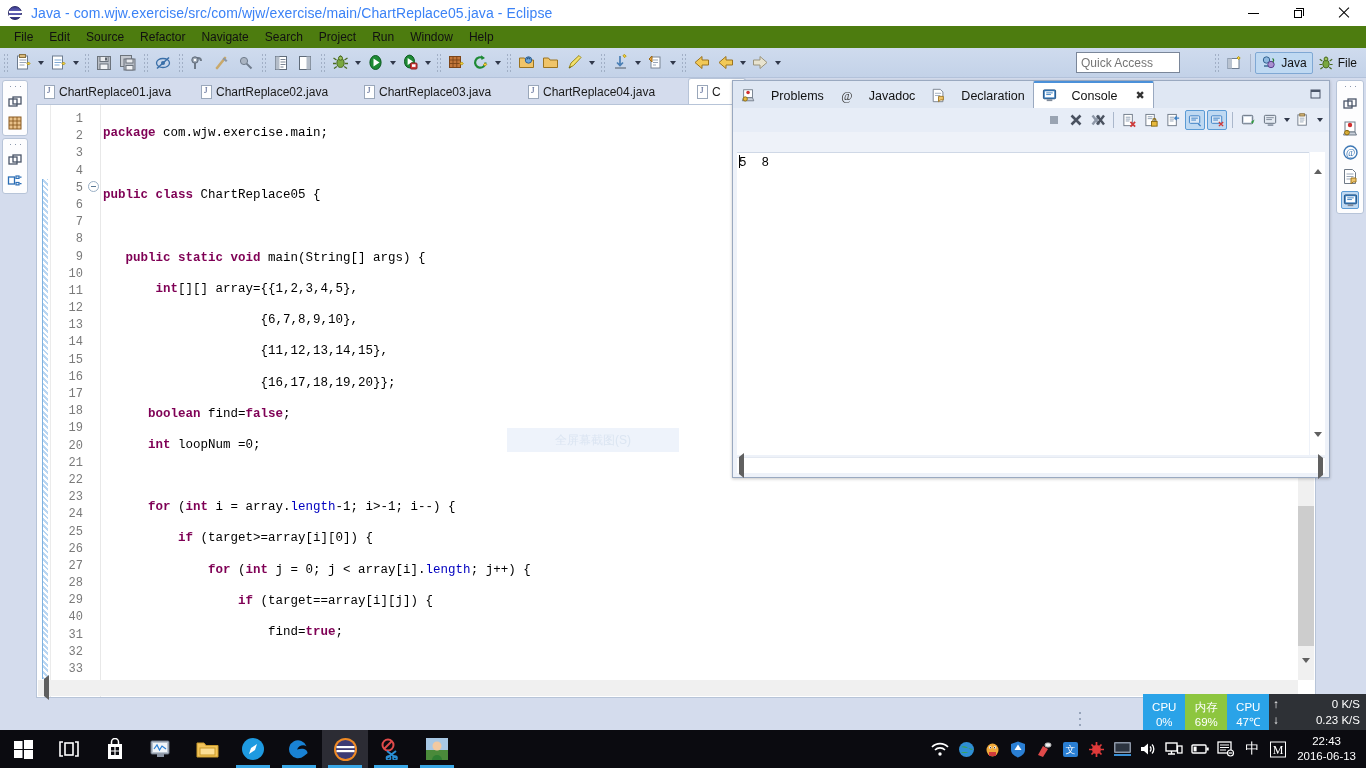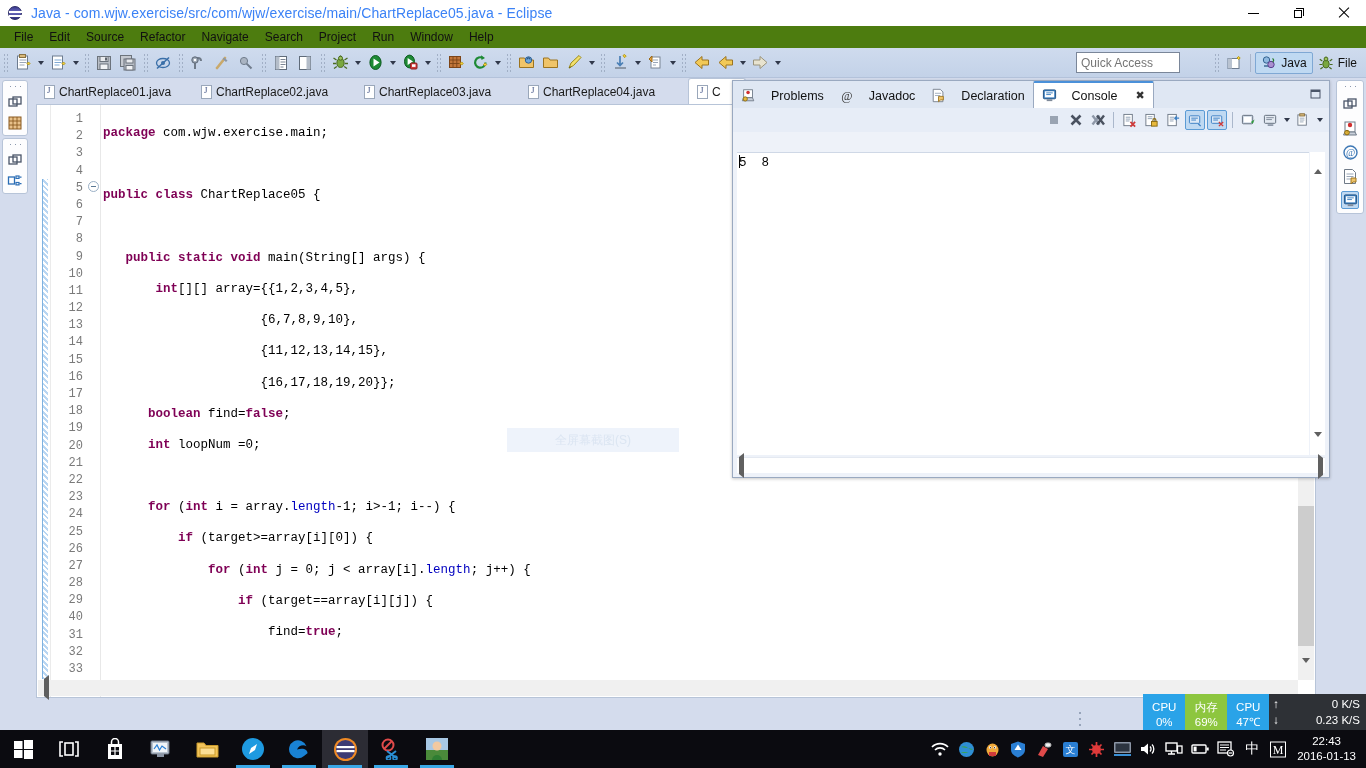--- a/index.html
+++ b/index.html
@@ -1162,18 +1162,18 @@
         <span style="color:#fff;font-size:14px;">中</span>
       </div>
       <div class="tray-ico">
         <svg width="18" height="17" viewBox="0 0 18 17">
           <rect x="1.5" y="1" width="15" height="15" fill="none" stroke="#fff" stroke-width="1"></rect>
           <text x="9" y="13" font-size="12" text-anchor="middle" fill="#fff" font-family="serif">M</text>
         </svg>
       </div>
       <div class="clock">
         <span>22:43</span>
-        <span>2016-01-13</span>
+        <span>2016-06-13</span>
       </div>
     </div>
   </div>
 
 </div>
 
 </body></html>

